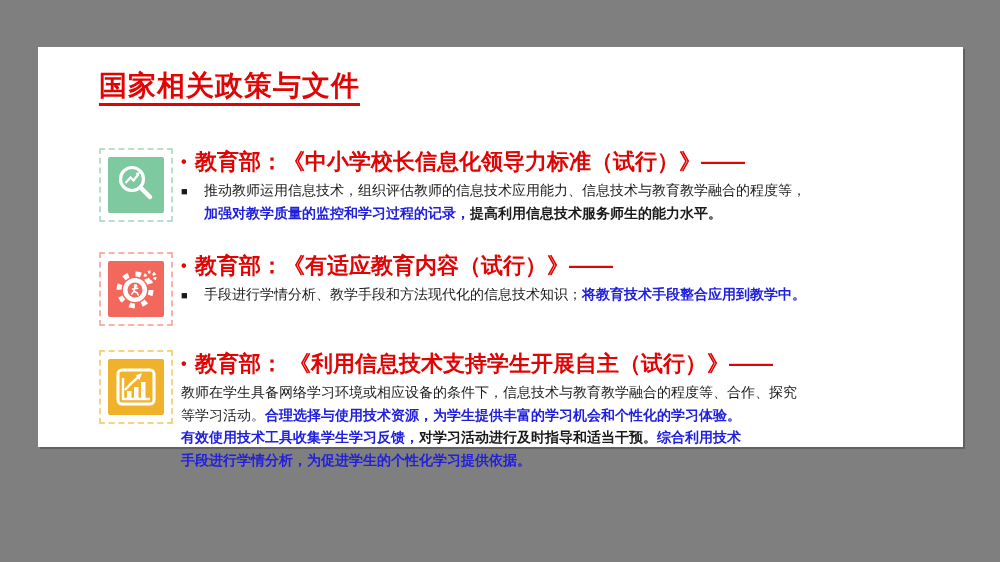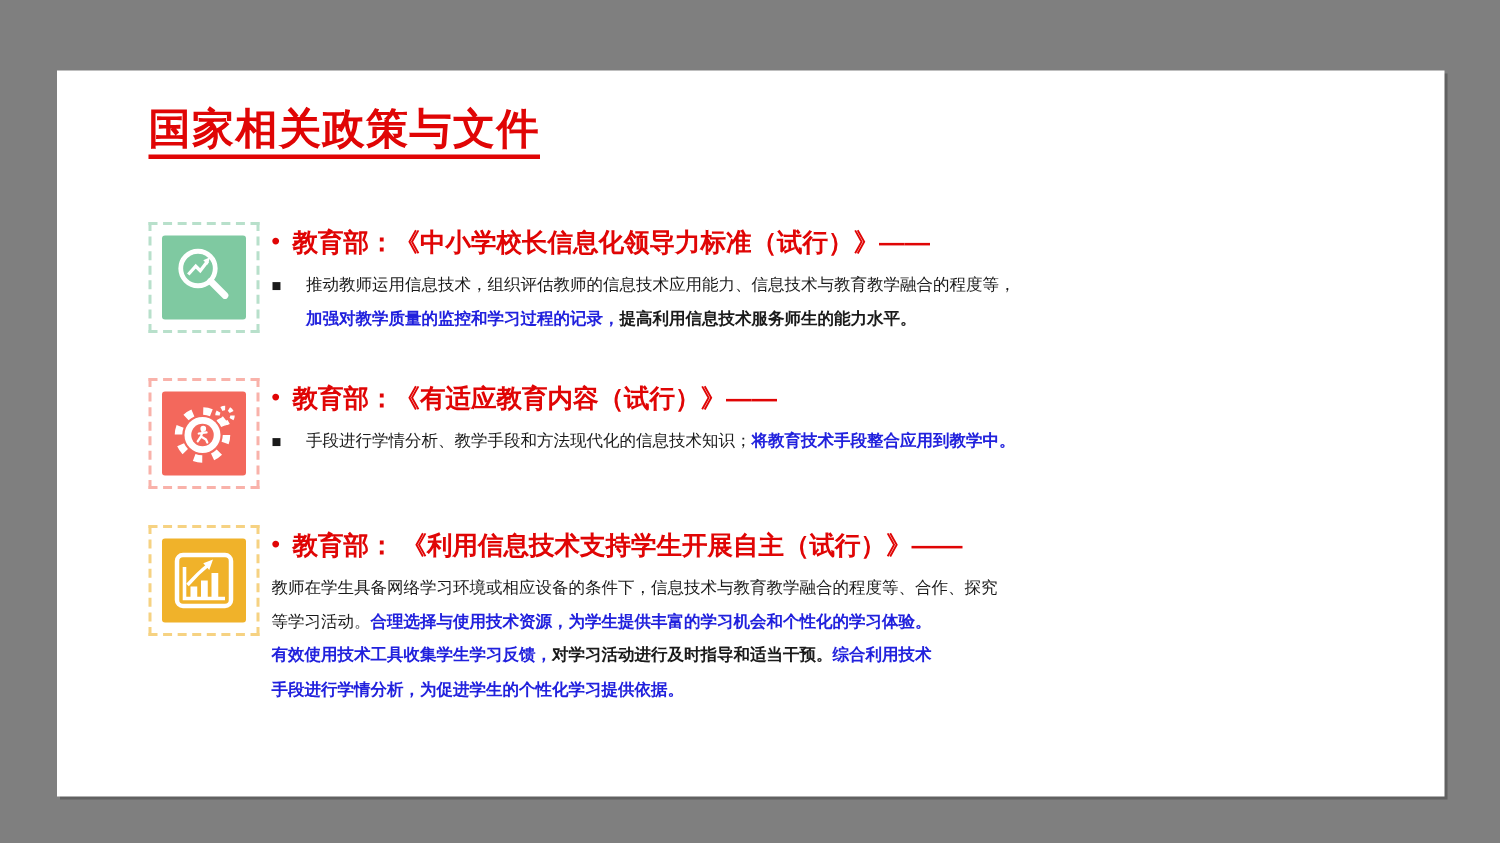--- a/index.html
+++ b/index.html
@@ -3,21 +3,21 @@
 <meta charset="utf-8">
 <style>
   html,body{margin:0;padding:0;}
   body{
     width:1000px;height:562px;
     background:#7f7f7f;
     font-family:"Liberation Sans","DejaVu Sans",sans-serif;
     position:relative;overflow:hidden;
   }
   .slide{
-    position:absolute;left:38px;top:47px;width:925px;height:484px;
+    position:absolute;left:38px;top:47px;width:925px;height:400px;
     background:#ffffff;
     box-shadow:2px 2px 0 0 #616161;
   }
   .title{
     position:absolute;left:61px;top:24px;
     font-size:28px;font-weight:700;color:#e00505;
     letter-spacing:1px;line-height:1.1;
     border-bottom:3px solid #e00505;padding-bottom:1px;
     display:inline-block;
   }
@@ -32,25 +32,25 @@
   .s1 .icon-frame{border-color:#b8e0cb;}
   .s2 .icon-frame{border-color:#f9b2aa;}
   .s3 .icon-frame{border-color:#f6d282;}
   .icon-box{width:56px;height:56px;border-radius:2px;}
   .s1 .icon-box{background:#7fc9a1;}
   .s2 .icon-box{background:#f3685c;}
   .s3 .icon-box{background:#f0b22a;}
   .content{margin-left:8px;padding-top:3px;width:750px;}
   .heading-row{display:flex;align-items:flex-start;margin-bottom:6px;}
   .bullet{flex:0 0 14px;color:#e00505;font-size:16px;font-weight:700;line-height:22px;}
-  .heading{color:#e00505;font-size:17px;font-weight:700;line-height:22px;}
+  .heading{color:#e00505;font-size:22px;font-weight:700;line-height:22px;}
   .body-row{display:flex;align-items:flex-start;}
   .marker{flex:0 0 23px;color:#1a1a1a;font-size:11px;line-height:22.5px;padding-top:1px;}
   .body-lines{flex:1 1 auto;}
-  .body-line{font-size:11px;line-height:22.5px;white-space:nowrap;}
+  .body-line{font-size:14px;line-height:22.5px;white-space:nowrap;}
   .seg-black{color:#1a1a1a;font-weight:400;}
   .seg-black-bold{color:#1a1a1a;font-weight:700;}
   .seg-blue{color:#2121dd;font-weight:700;text-align:right;}
   svg{display:block;}
 </style>
 </head>
 <body>
 
 <div class="slide">
 

